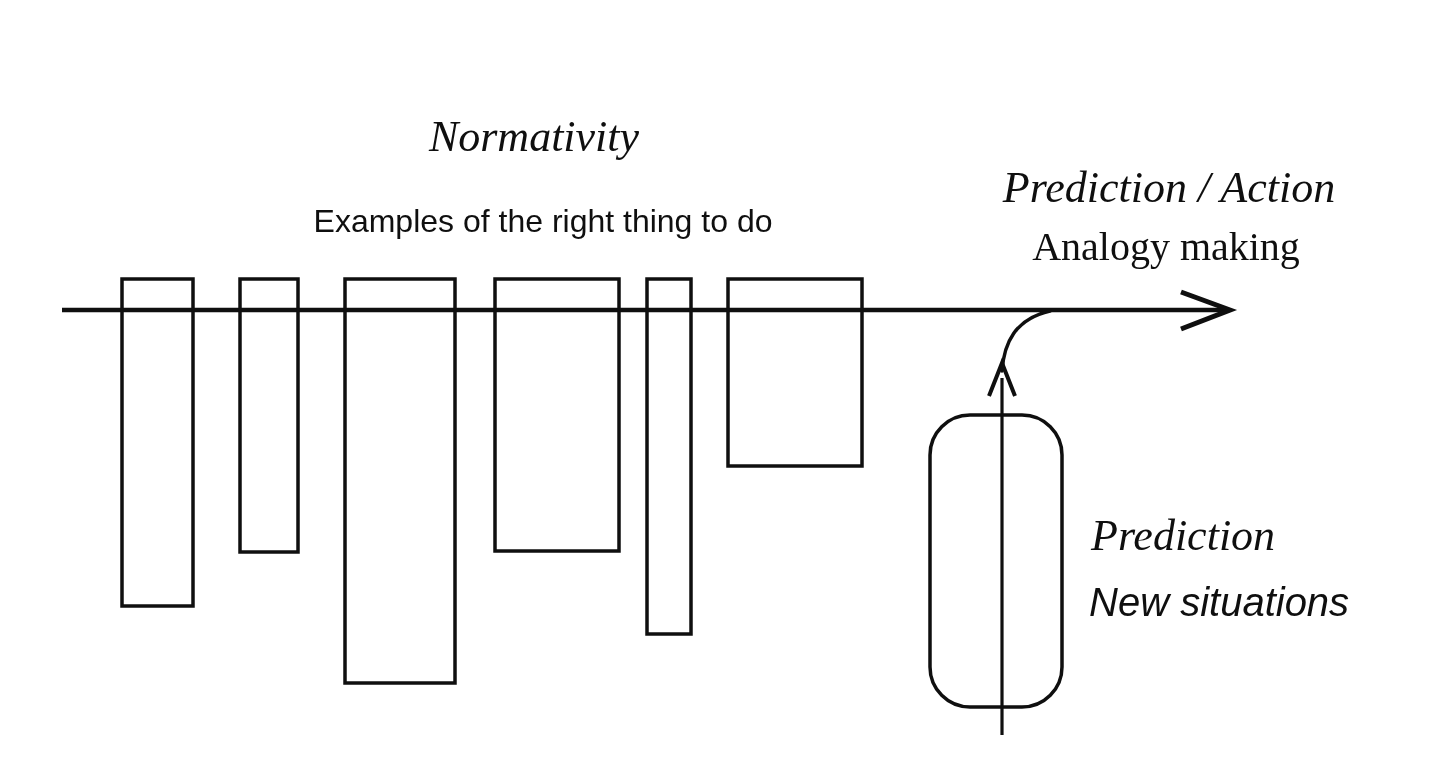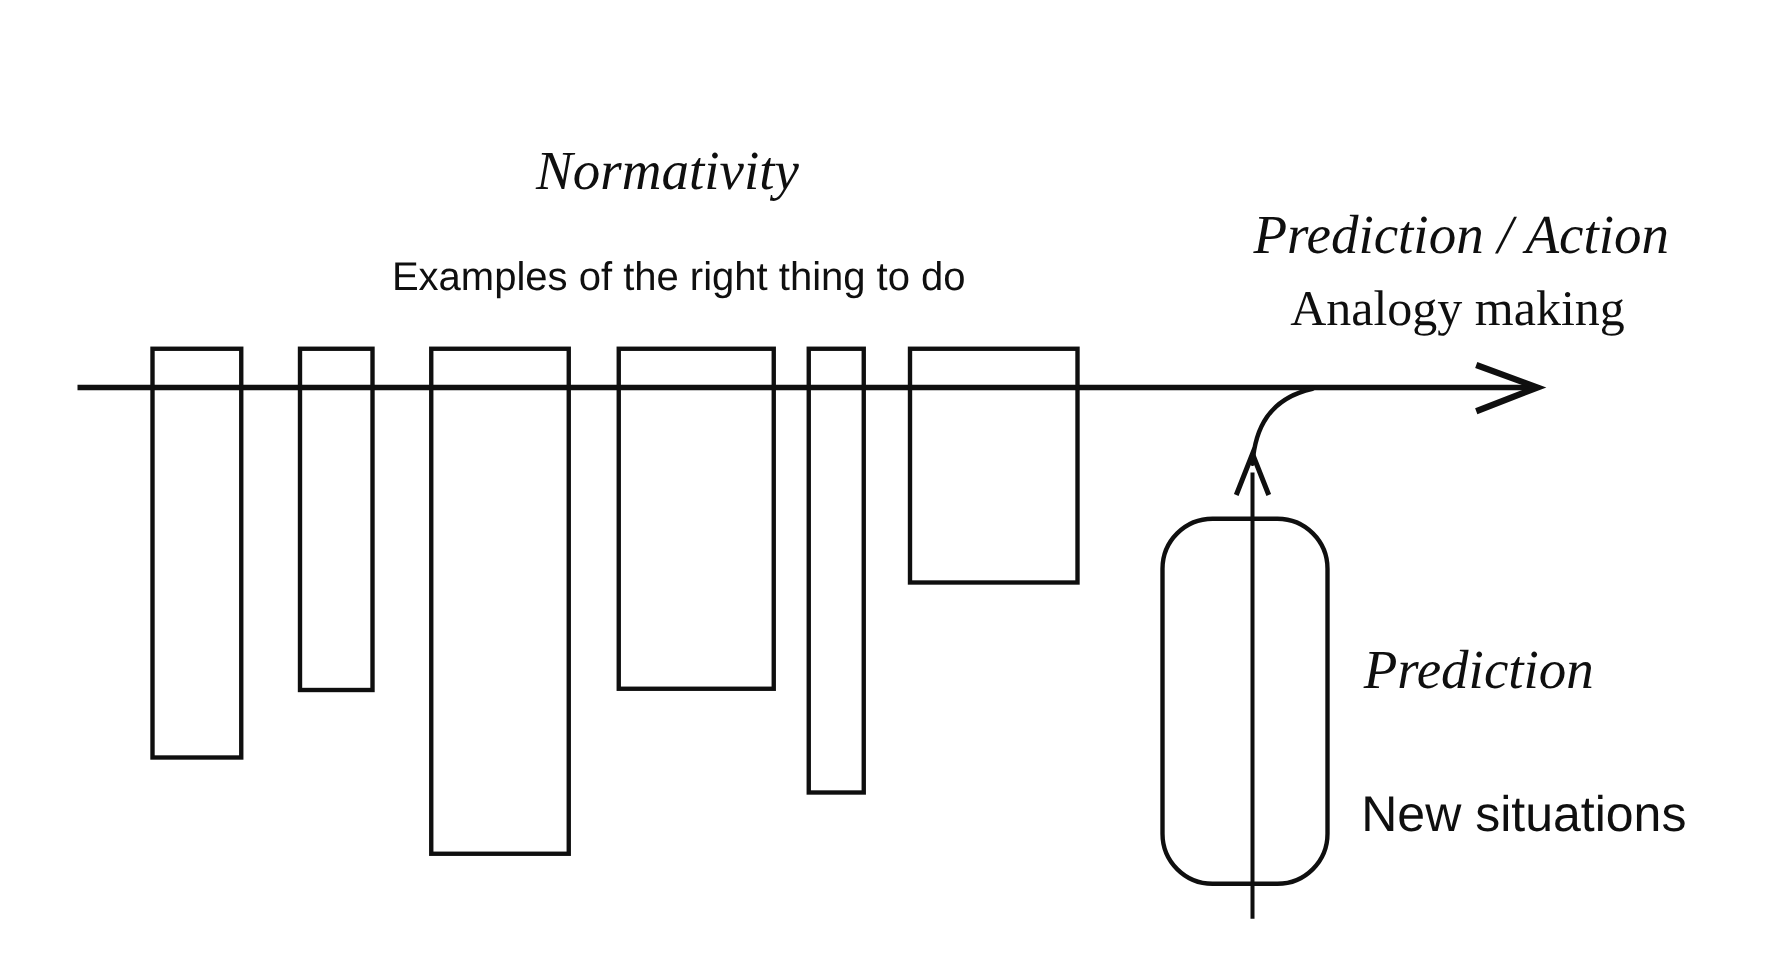--- a/index.html
+++ b/index.html
@@ -31,21 +31,21 @@
   .sans {
     font-family: "Liberation Sans", sans-serif;
     font-size: 40px;
   }
   .centered { transform: translateX(-50%); }
   .lbl-normativity-title { left: 534px; top: 67px; }
   .lbl-normativity-sub   { left: 543px; top: 157px; font-size: 32px; }
   .lbl-prediction-title  { left: 1169px; top: 118px; }
   .lbl-prediction-sub    { left: 1166px; top: 179px; font-family: Liberation Serif, serif; }
   .lbl-environment-title { left: 1091px; top: 466px; }
-  .lbl-environment-sub   { left: 1089px; top: 584px; }
+  .lbl-environment-sub   { left: 1089px; top: 534px; font-style: italic; }
 </style>
 </head>
 <body>
 
 <div class="stage">
 
   <svg id="diagram-svg" width="1430" height="768" viewBox="0 0 1430 768">
       <line x1="62" y1="262" x2="1224" y2="262" stroke="#0f0f0f" stroke-width="4.5"></line>
       <path d="M 1181 244 L 1230 262 L 1181 281" fill="none" stroke="#0f0f0f" stroke-width="5" stroke-linejoin="miter"></path>
       <rect x="122" y="231" width="71" height="327" fill="none" stroke="#0f0f0f" stroke-width="3.5"></rect>

